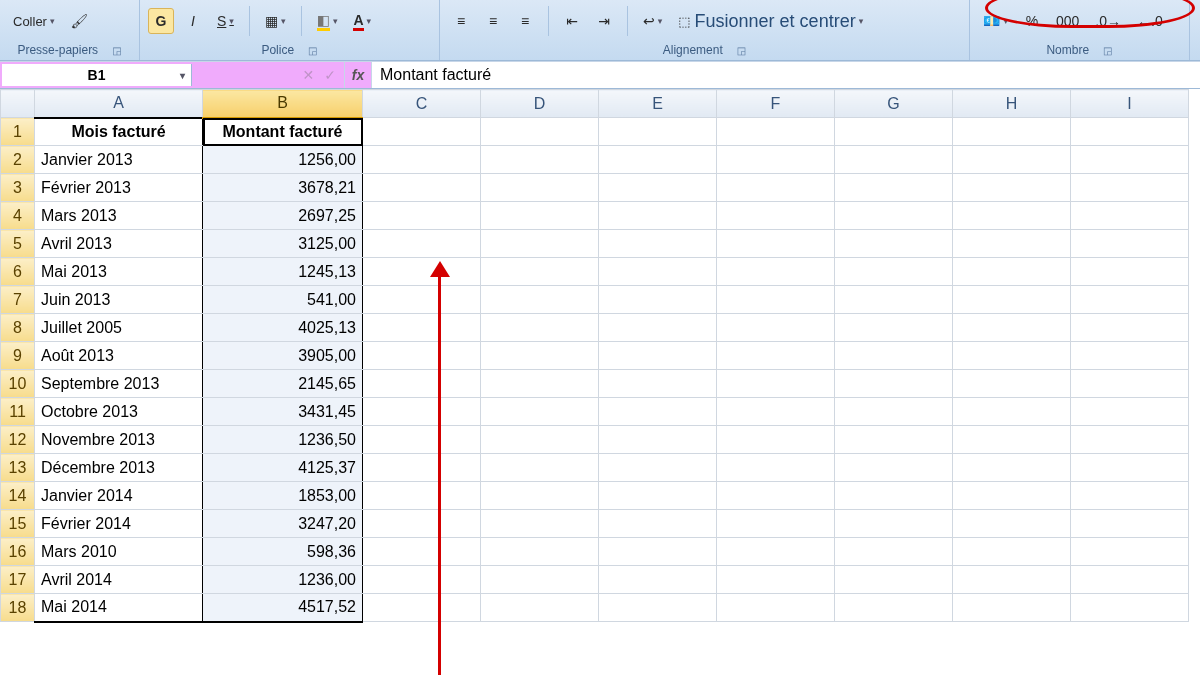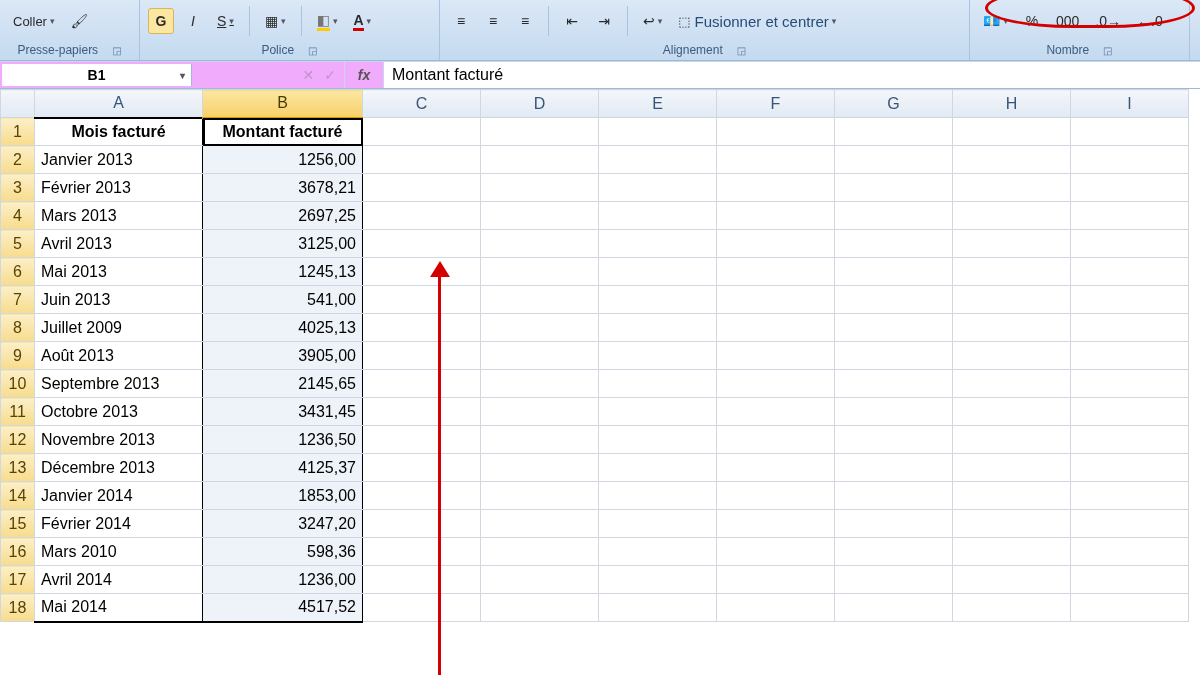--- a/index.html
+++ b/index.html
@@ -9,29 +9,29 @@
   .ribbon { background: linear-gradient(#dbe8f6, #c4daf0); border-bottom: 1px solid #9db9d7; }
   .ribbon-row { display: flex; align-items: stretch; height: 40px; }
   .rgroup { border-right: 1px solid #a9c3e0; padding: 2px 8px 0 8px; display: flex; align-items: center; gap: 6px; position: relative; }
   .rgroup-labels { display: flex; height: 20px; font-size: 12px; color: #3b5b80; }
   .rgroup-label { border-right: 1px solid #a9c3e0; display: flex; align-items: center; justify-content: center; padding: 0 4px; gap: 8px; }
   .rgroup-label .dlg { margin-left: 6px; font-size: 10px; color: #5a7aa0; }
   .rbtn { min-width: 26px; height: 26px; border: 1px solid transparent; border-radius: 3px; display: inline-flex; align-items: center; justify-content: center; font-size: 14px; color: #2a2a2a; background: transparent; cursor: pointer; padding: 0 4px; }
   .rbtn.big { height: 36px; min-width: 40px; font-size: 13px; }
   .sep { width: 1px; height: 30px; background: #a9c3e0; margin: 0 4px; }
   .dropdown-caret::after { content: "▾"; font-size: 9px; margin-left: 3px; color: #556; }
-  .merge-label { font-size: 15px; color: #274c77; margin-left: 4px; }
+  .merge-label { font-size: 18px; color: #274c77; margin-left: 4px; }
   .number-circle { position: absolute; right: -6px; top: -12px; width: 210px; height: 40px; border: 3px solid #d40000; border-radius: 50%/60%; pointer-events: none; }
 
   
   .fxbar { display: flex; align-items: stretch; height: 28px; border-top: 1px solid #c7d6e8; border-bottom: 1px solid #9db9d7; background: #f0abfc; }
   .namebox { width: 190px; border-right: 1px solid #9db9d7; display: flex; align-items: center; justify-content: center; background: #fff; margin: 2px; font-weight: bold; position: relative; }
   .namebox .caret { position: absolute; right: 6px; font-size: 10px; color: #556; }
   .fx-icons { width: 150px; display: flex; align-items: center; justify-content: flex-end; gap: 10px; padding-right: 8px; color: #666; }
-  .fx-label { width: 40px; text-align: center; font-style: italic; font-weight: bold; color: #555; border-left: 1px solid #c7d6e8; border-right: 1px solid #c7d6e8; display:flex; align-items:center; justify-content:center; }
+  .fx-label { width: 28px; text-align: center; font-style: italic; font-weight: bold; color: #555; border-left: 1px solid #c7d6e8; border-right: 1px solid #c7d6e8; display:flex; align-items:center; justify-content:center; }
   .fx-input { flex: 1; padding: 0 8px; background: #fff; border: none; font-size: 16px; display: flex; align-items: center; }
 
   
   .grid-wrap { display: flex; }
   .grid { border-collapse: collapse; table-layout: fixed; }
   .grid th, .grid td { border: 1px solid #d0d7e0; height: 28px; font-size: 16px; }
   .corner { width: 34px; background: linear-gradient(#f4f7fb,#e1e9f3); border: 1px solid #9db9d7; }
   .colhdr { background: linear-gradient(#f4f7fb,#e1e9f3); text-align: center; color: #37547a; font-weight: normal; border-bottom: 1px solid #9db9d7; }
   .colhdr.sel { background: linear-gradient(#fbe7a2,#f7cf6a); color: #4a3a00; border-bottom: 2px solid #d69a00; }
   .rowhdr { width: 34px; background: linear-gradient(#fcefc8,#f7dc8c); text-align: center; color: #5a4200; border-right: 1px solid #d69a00; font-weight: normal; }
@@ -286,21 +286,21 @@
           <td class="cell"></td>
           <td class="cell"></td>
           <td class="cell"></td>
           <td class="cell"></td>
           <td class="cell"></td>
           <td class="cell"></td>
           <td class="cell"></td>
         </tr>
         <tr>
           <th class="rowhdr">8</th>
-          <td class="cell db-left db-inner">Juillet 2009</td>
+          <td class="cell db-left db-inner">Juillet 2005</td>
           <td class="cell colsel db-right db-inner right">4025,13</td>
           <td class="cell"></td>
           <td class="cell"></td>
           <td class="cell"></td>
           <td class="cell"></td>
           <td class="cell"></td>
           <td class="cell"></td>
           <td class="cell"></td>
         </tr>
         <tr>

